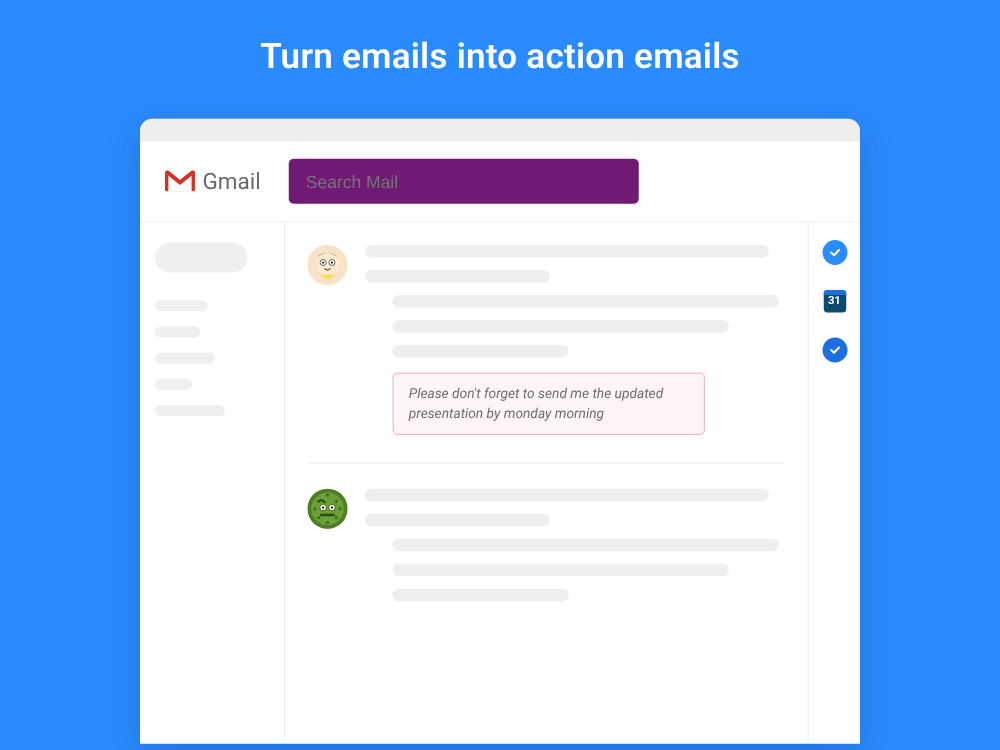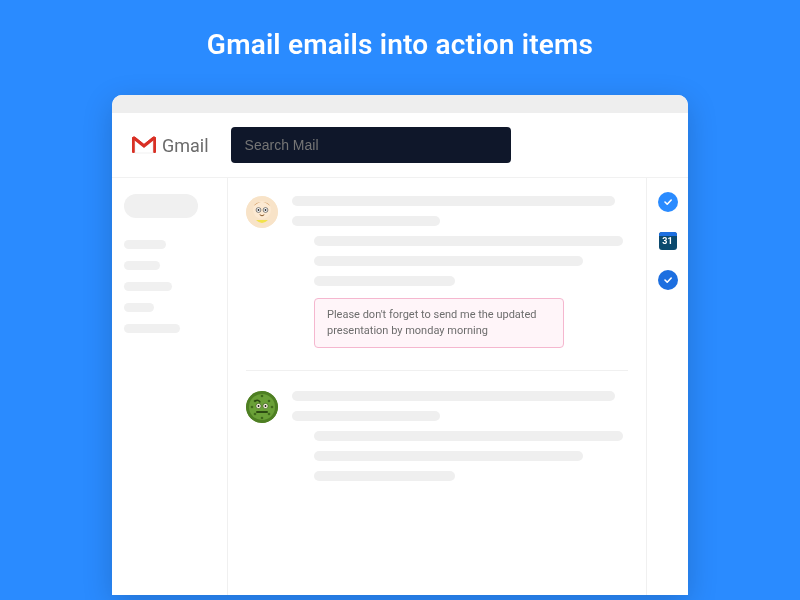--- a/index.html
+++ b/index.html
@@ -44,21 +44,21 @@
   .logo {
     display: flex;
     align-items: center;
     gap: 6px;
   }
   .logo-icon { width: 24px; height: 18px; }
   .logo-text { font-size: 18px; color: #6b6b6b; font-weight: 400; }
   .search {
     width: 280px;
     height: 36px;
-    background: #0f172a;
+    background: #701a75;
     border-radius: 4px;
     display: flex;
     align-items: center;
     padding: 16px 14px;
     color: #9a9a9a;
     font-size: 14px;
     border: none;
     outline: none;
   }
   .body {
@@ -78,20 +78,21 @@
   .side-ph.w1 { width: 42px; }
   .side-ph.w2 { width: 36px; }
   .side-ph.w3 { width: 48px; }
   .side-ph.w4 { width: 30px; }
   .side-ph.w5 { width: 56px; }
 
   .main {
     flex: 1 1 auto;
     padding: 18px 18px 0 18px;
     overflow: hidden;
+    font-style: italic;
   }
   .thread {
     padding-bottom: 22px;
     border-bottom: 1px solid #f0f0f0;
     margin-bottom: 20px;
     display: flex;
     gap: 14px;
   }
   .thread:last-child { border-bottom: none; margin-bottom: 0; }
   .avatar {
@@ -151,21 +152,21 @@
     display:flex; align-items:center; justify-content:center;
     font-size:11px;
   }
 
   
   svg { display:block; }
 </style>
 </head>
 <body>
 
-<div class="hero-title">Gmail emails into action items</div>
+<div class="hero-title">Turn emails into action emails</div>
 
 <div class="window">
   <div class="topbar"></div>
 
   <div class="header">
     <div class="logo">
       <span>
         <svg class="logo-icon" viewBox="0 0 24 18">
           <path d="M2 2 L12 10 L22 2" fill="none" stroke="#d93025" stroke-width="3" stroke-linecap="round"></path>
           <rect x="0" y="1" width="3" height="16" rx="1" fill="#d93025"></rect>

